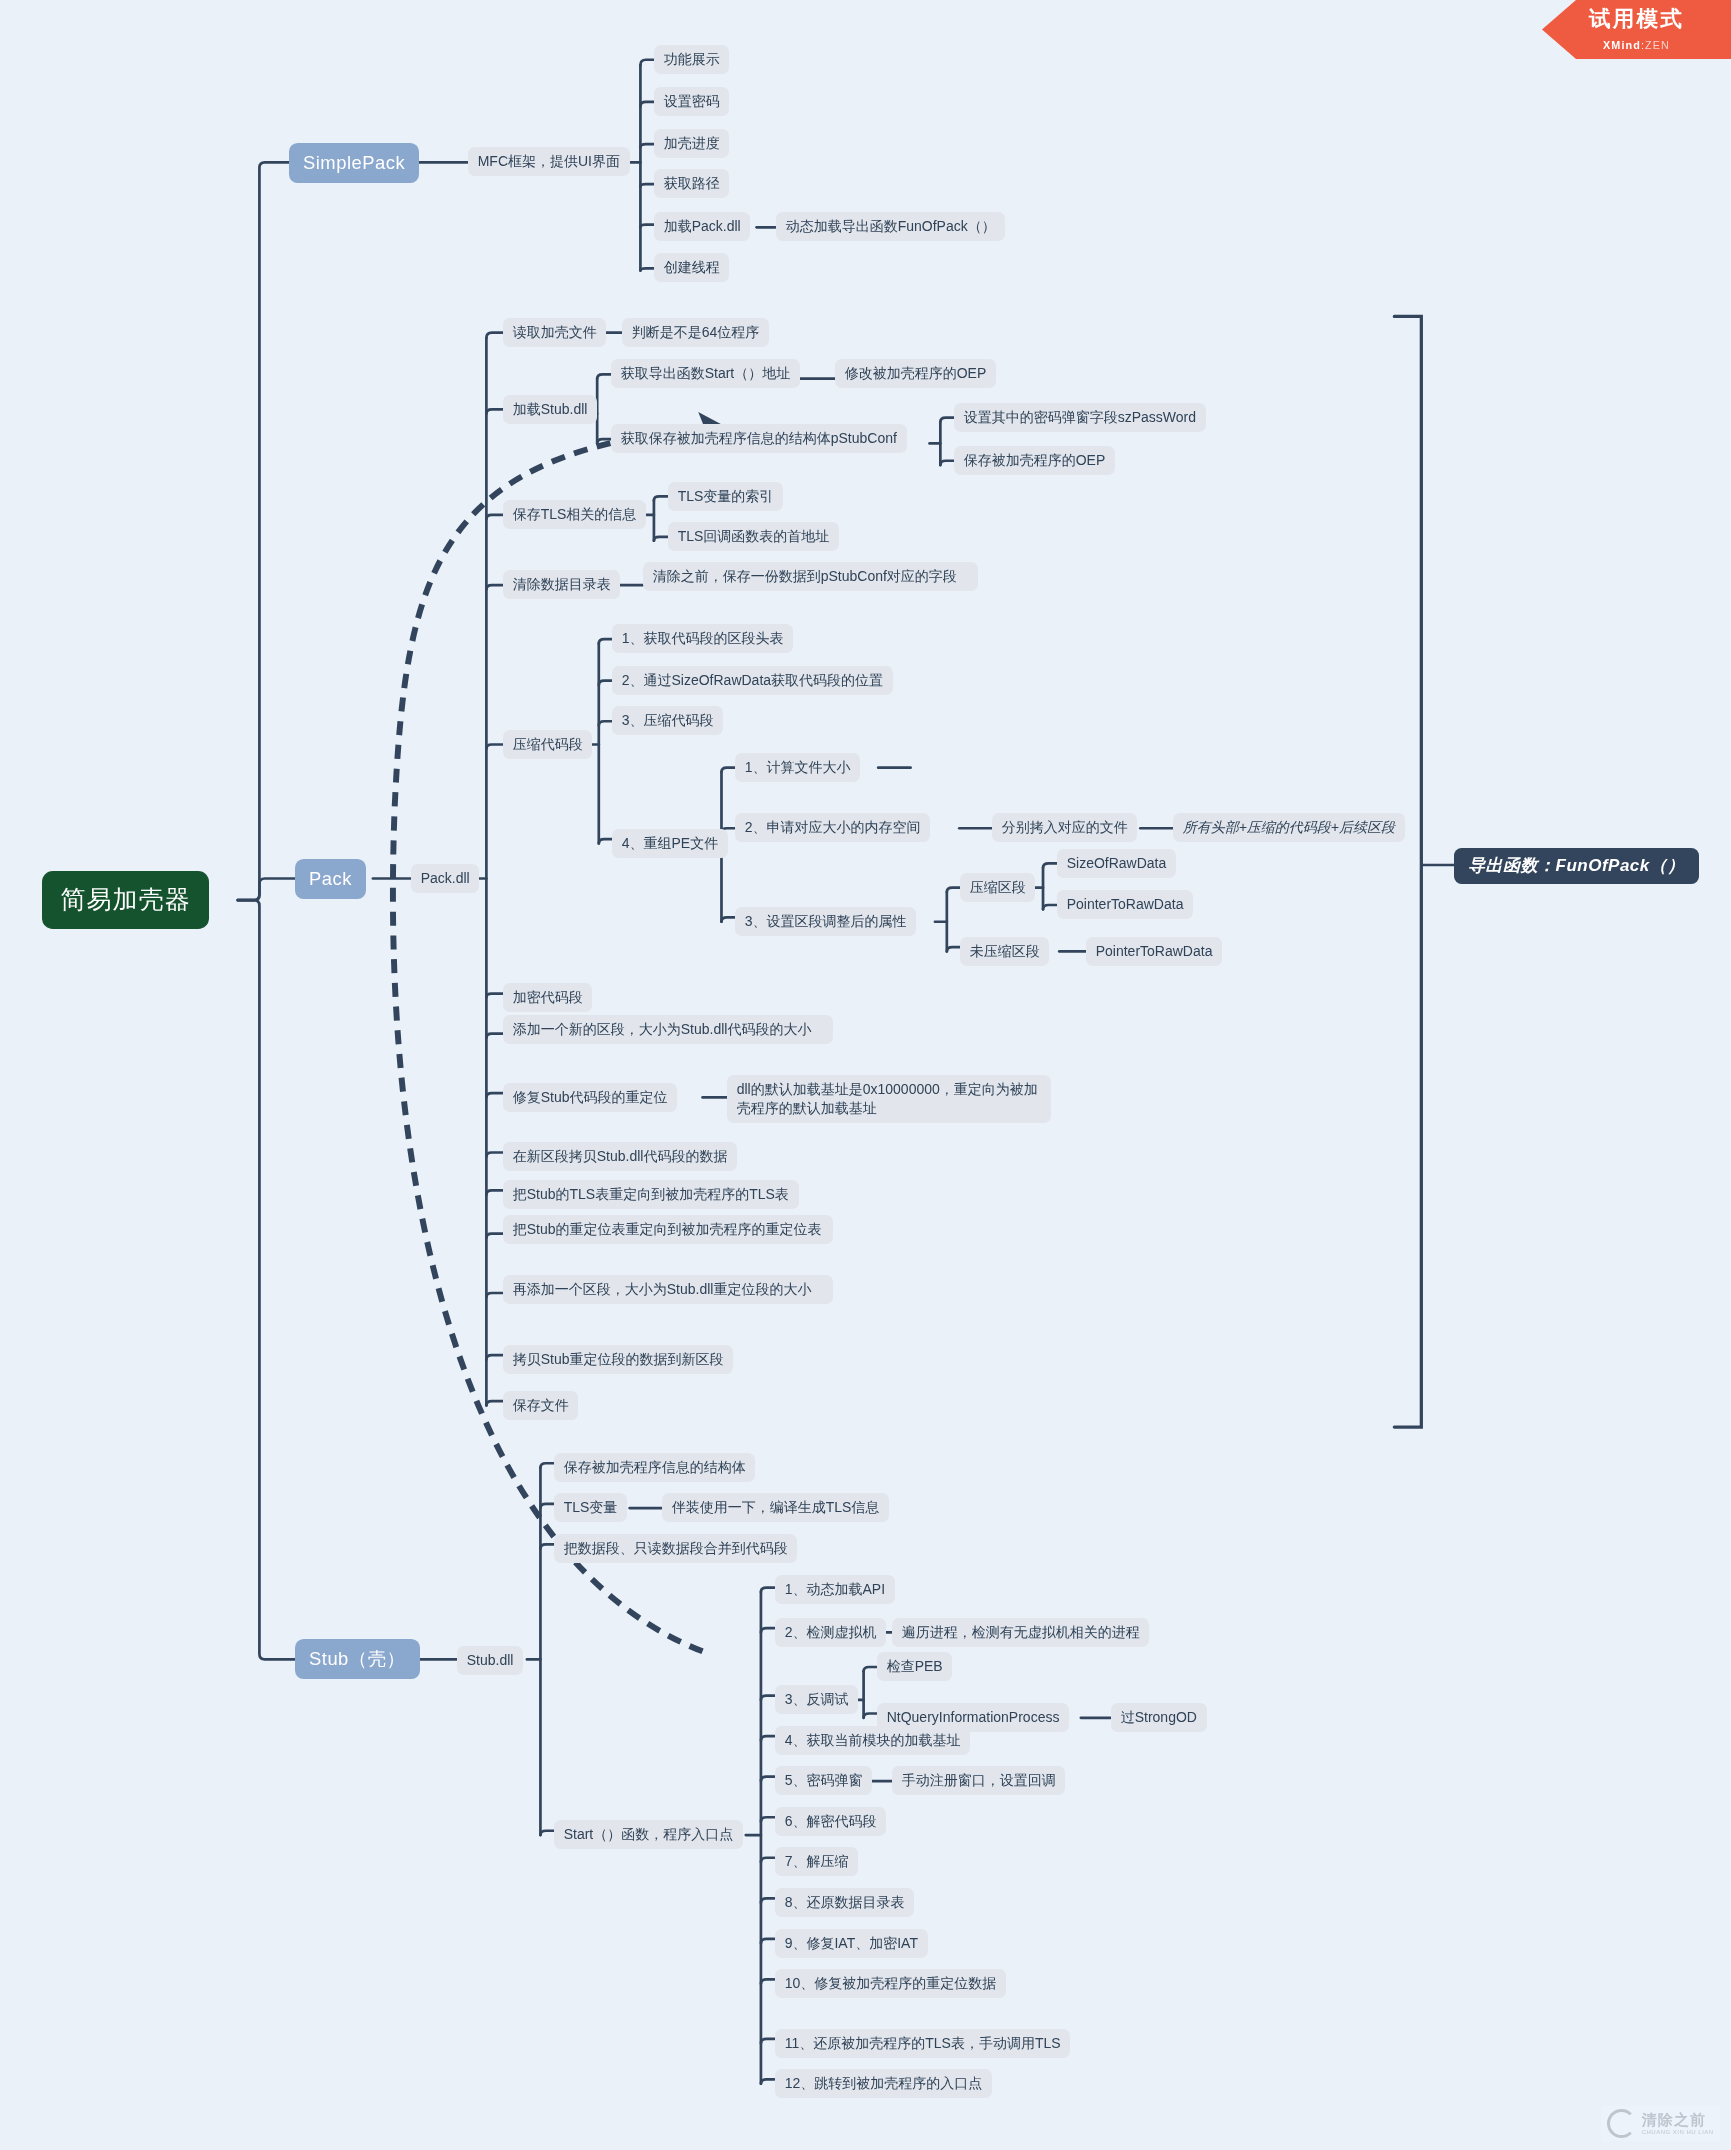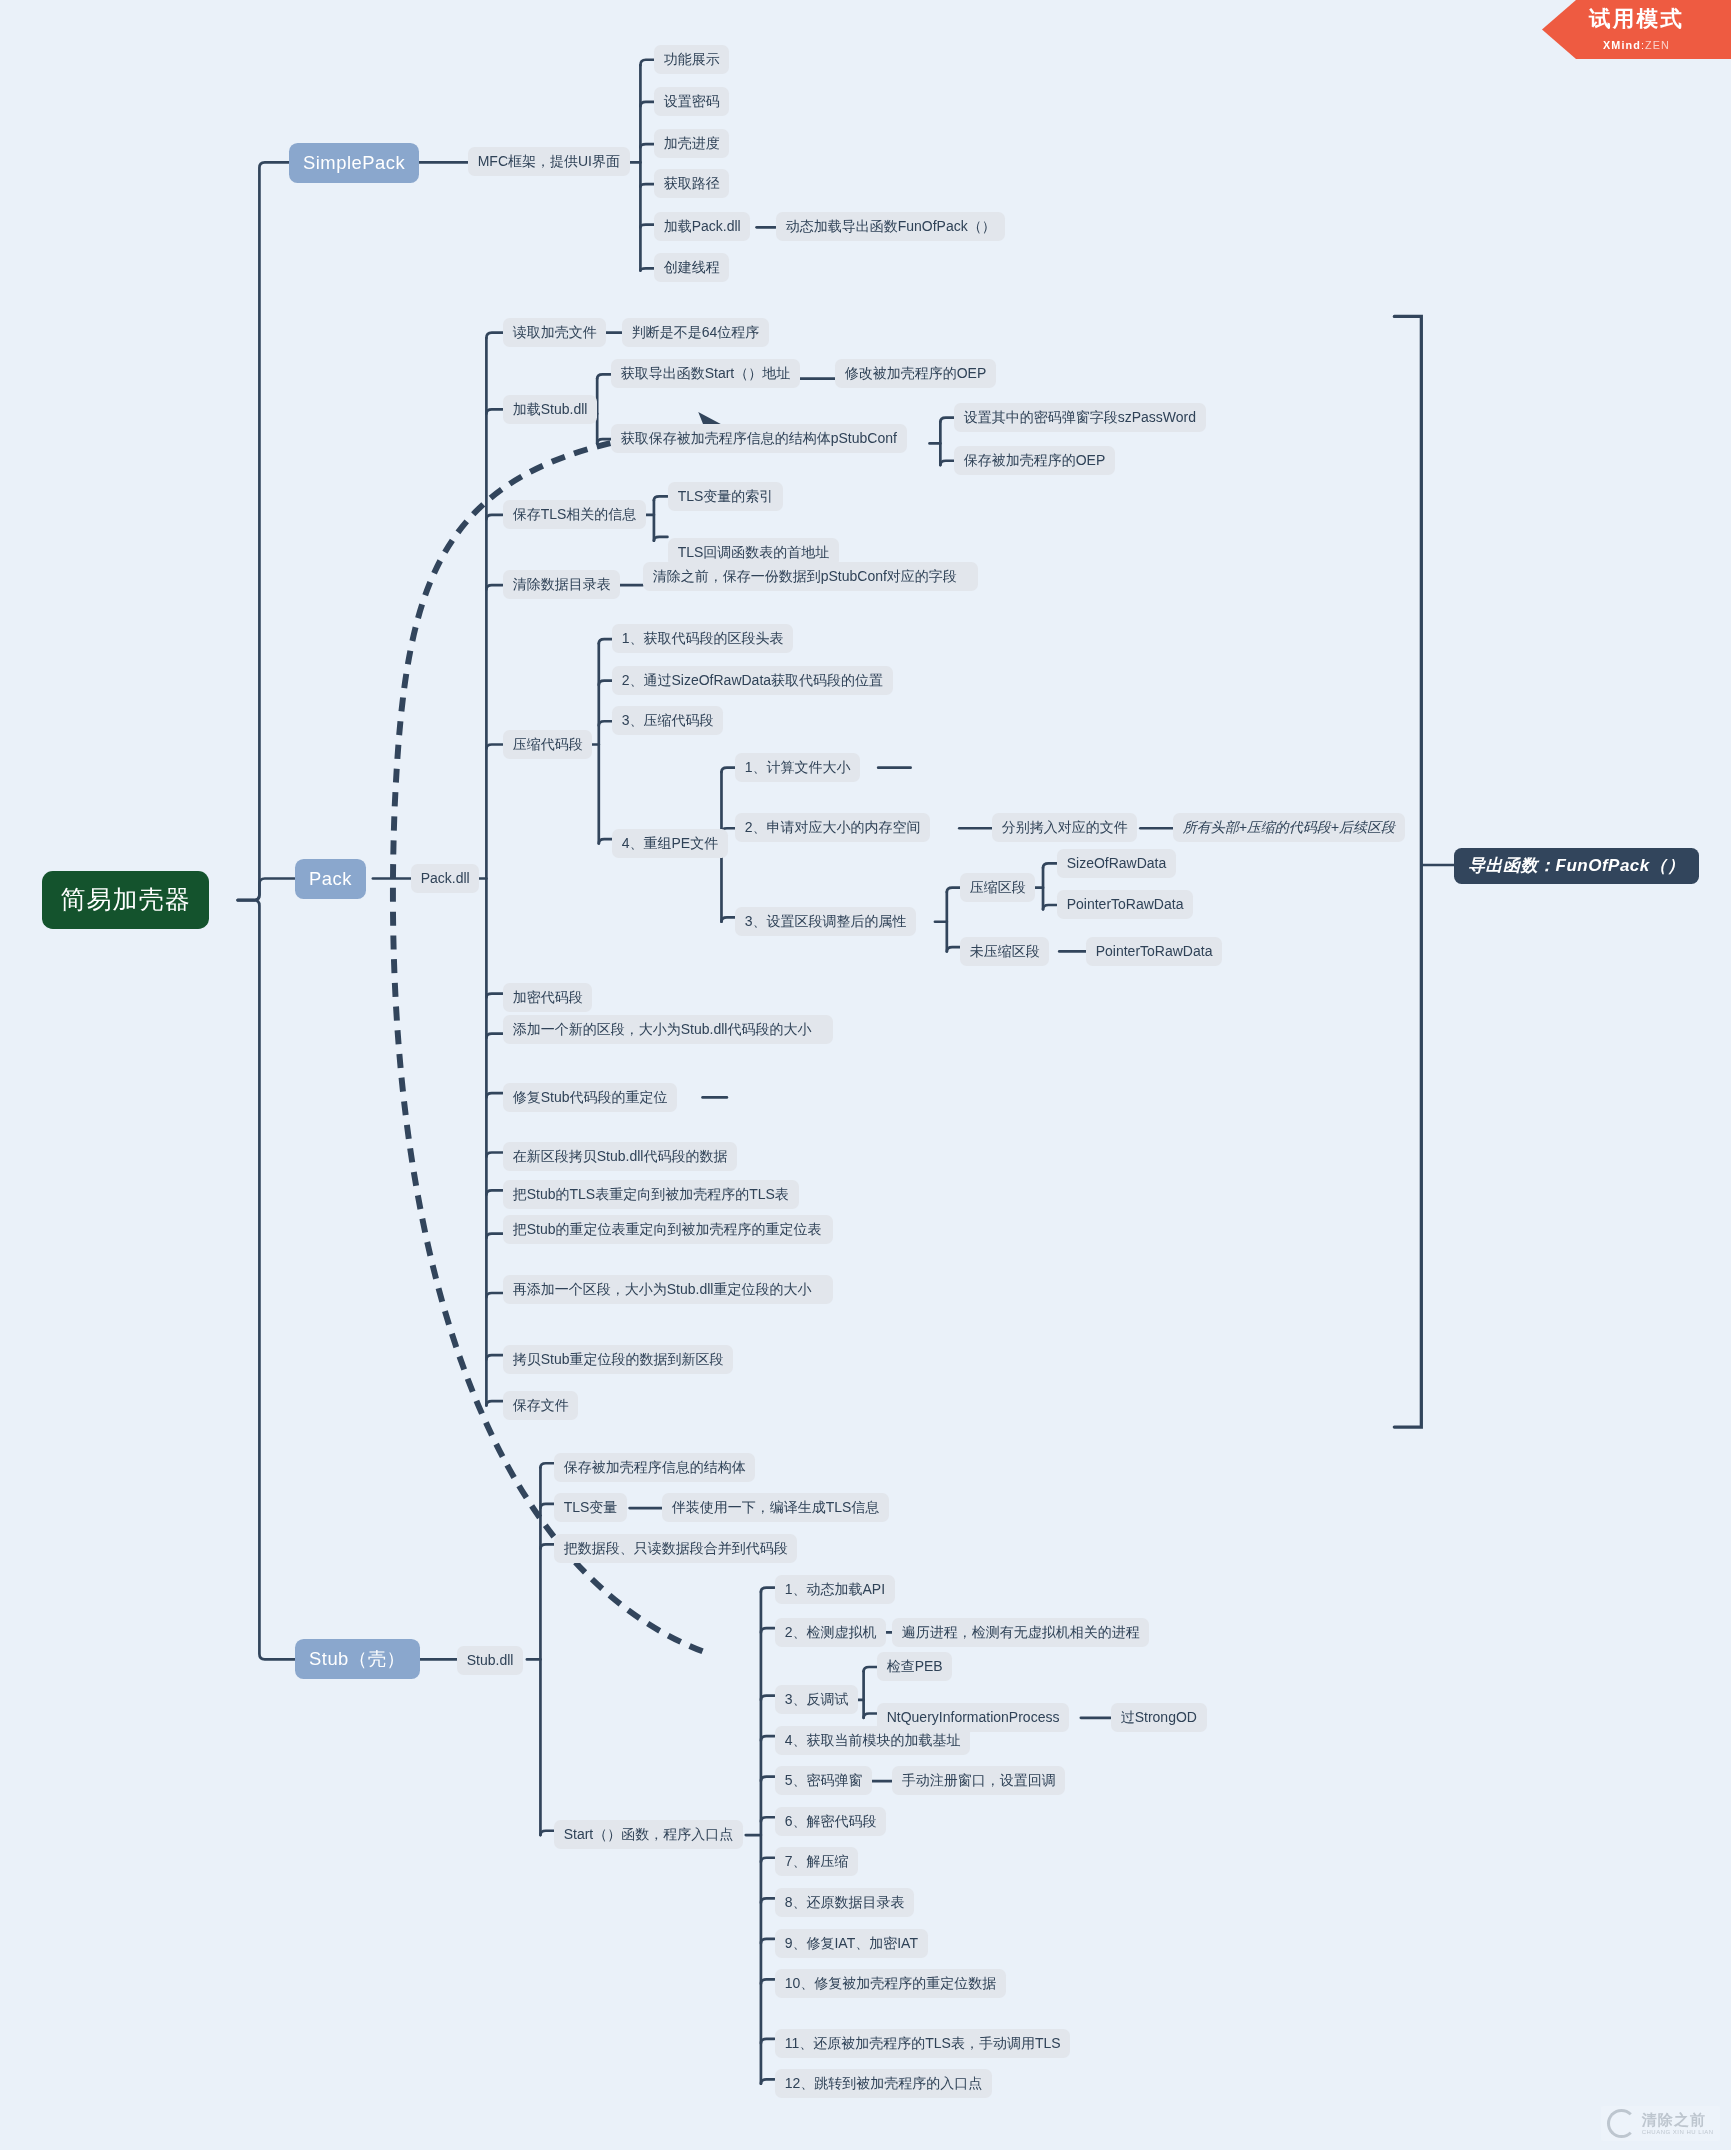--- a/index.html
+++ b/index.html
@@ -207,21 +207,21 @@
 
   <div class="node leaf" style="left:503px;top:395px;">加载Stub.dll</div>
   <div class="node leaf" style="left:611px;top:359px;">获取导出函数Start（）地址</div>
   <div class="node leaf" style="left:835px;top:359px;">修改被加壳程序的OEP</div>
   <div class="node leaf" style="left:611px;top:424px;">获取保存被加壳程序信息的结构体pStubConf</div>
   <div class="node leaf" style="left:954px;top:403px;">设置其中的密码弹窗字段szPassWord</div>
   <div class="node leaf" style="left:954px;top:446px;">保存被加壳程序的OEP</div>
 
   <div class="node leaf" style="left:503px;top:500px;">保存TLS相关的信息</div>
   <div class="node leaf" style="left:668px;top:482px;">TLS变量的索引</div>
-  <div class="node leaf" style="left:668px;top:522px;margin-top:16px;">TLS回调函数表的首地址</div>
+  <div class="node leaf" style="left:668px;top:522px;">TLS回调函数表的首地址</div>
 
   <div class="node leaf" style="left:503px;top:570px;">清除数据目录表</div>
   <div class="node leaf" style="left:643px;top:562px;width:335px;">清除之前，保存一份数据到pStubConf对应的字段</div>
 
   <div class="node leaf" style="left:503px;top:730px;">压缩代码段</div>
   <div class="node leaf" style="left:612px;top:624px;">1、获取代码段的区段头表</div>
   <div class="node leaf" style="left:612px;top:666px;">2、通过SizeOfRawData获取代码段的位置</div>
   <div class="node leaf" style="left:612px;top:706px;">3、压缩代码段</div>
   <div class="node leaf" style="left:612px;top:829px;">4、重组PE文件</div>
 
@@ -233,20 +233,21 @@
 
   <div class="node leaf" style="left:960px;top:873px;">压缩区段</div>
   <div class="node leaf" style="left:1057px;top:849px;">SizeOfRawData</div>
   <div class="node leaf" style="left:1057px;top:890px;">PointerToRawData</div>
   <div class="node leaf" style="left:960px;top:937px;">未压缩区段</div>
   <div class="node leaf" style="left:1086px;top:937px;">PointerToRawData</div>
 
   <div class="node leaf" style="left:503px;top:983px;">加密代码段</div>
   <div class="node leaf" style="left:503px;top:1015px;width:330px;">添加一个新的区段，大小为Stub.dll代码段的大小</div>
   <div class="node leaf" style="left:503px;top:1083px;">修复Stub代码段的重定位</div>
+  <div class="node leaf" style="left:727px;top:1075px;width:324px;">dll的默认加载基址是0x10000000，重定向为被加壳程序的默认加载基址</div>
   <div class="node leaf" style="left:503px;top:1142px;">在新区段拷贝Stub.dll代码段的数据</div>
   <div class="node leaf" style="left:503px;top:1180px;">把Stub的TLS表重定向到被加壳程序的TLS表</div>
   <div class="node leaf" style="left:503px;top:1215px;width:330px;">把Stub的重定位表重定向到被加壳程序的重定位表</div>
   <div class="node leaf" style="left:503px;top:1275px;width:330px;">再添加一个区段，大小为Stub.dll重定位段的大小</div>
   <div class="node leaf" style="left:503px;top:1345px;">拷贝Stub重定位段的数据到新区段</div>
   <div class="node leaf" style="left:503px;top:1391px;">保存文件</div>
 
   <div class="node summary" style="left:1454px;top:848px;">导出函数：FunOfPack（）</div>
 
   <div class="node main" style="left:295px;top:1639px;">Stub（壳）</div>

